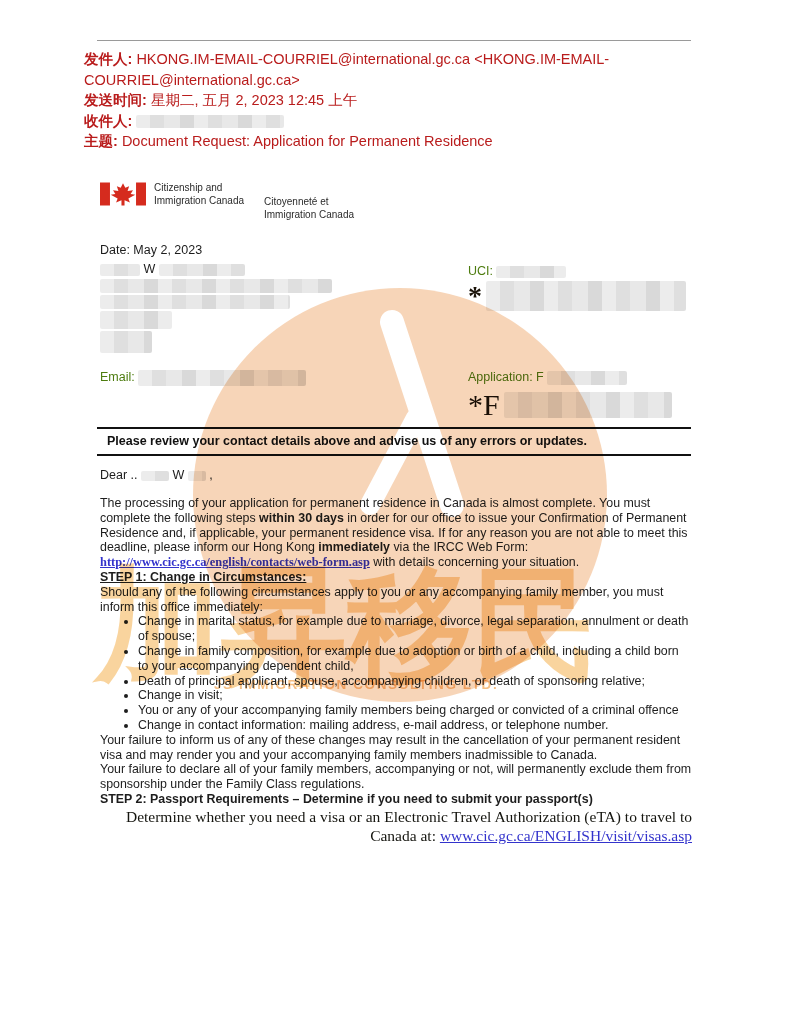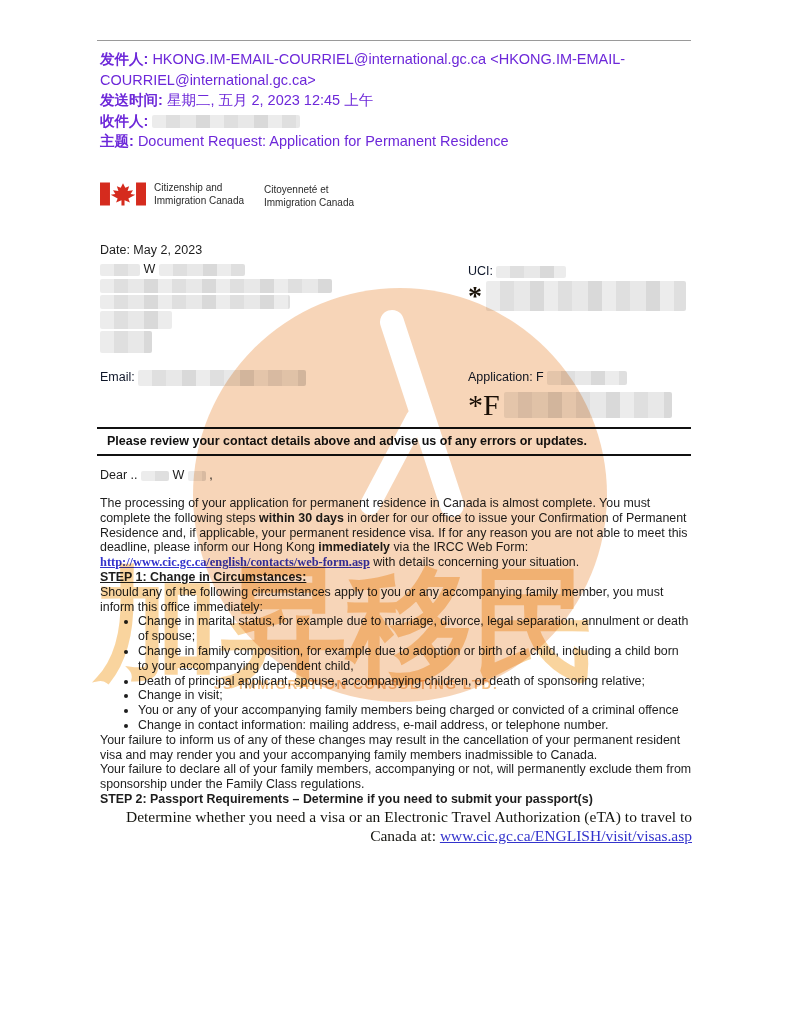--- a/index.html
+++ b/index.html
@@ -4,37 +4,37 @@
 <style>
   * { margin:0; padding:0; box-sizing:border-box; }
   html,body { background:#ffffff; }
   .page {
     position:relative; width:791px; height:1024px; margin:0 auto;
     background:#ffffff; overflow:hidden;
     font-family:"Liberation Sans", sans-serif; color:#1c1c1c;
   }
   
   .top-rule { position:absolute; left:97px; top:40px; width:594px; height:1px; background:#9a9a9a; }
-  .mail-header { position:absolute; left:100px; top:49px; width:592px; font-size:14.5px; line-height:20.5px; color:#6d28d9; }
+  .mail-header { position:absolute; left:84px; top:49px; width:592px; font-size:14.5px; line-height:20.5px; color:#b91c1c; }
   .mail-header .lbl { font-weight:bold; }
   
   .redact {
     display:inline-block; vertical-align:middle; border-radius:2px;
     background-image:linear-gradient(90deg,#ececec 0 14px,#dfdfdf 14px 28px,#e8e8e8 28px 44px,#d9d9d9 44px 58px);
     background-size:58px 100%; filter:blur(0.7px);
   }
   .redact.abs { position:absolute; display:block; }
   
   .logo { position:absolute; left:100px; top:180px; display:flex; align-items:flex-start; }
   .logo-text { font-size:10px; line-height:12.5px; color:#2b2b2b; }
   .logo-en { position:absolute; left:54px; top:2px; }
-  .logo-fr { position:absolute; left:164px; top:4px; }
+  .logo-fr { position:absolute; left:164px; top:16px; }
   .date-line { position:absolute; left:100px; top:236px; font-size:12.5px;margin-top:7px; }
   
-  .label-sm { font-size:12.5px; color:#0f172a; }
+  .label-sm { font-size:12.5px; color:#4d7c0f; }
   .star-serif { font-family:"Liberation Serif", serif; color:#1a1208; }
   
   .notice {
     position:absolute; left:97px; top:427px; width:594px;
     border-top:2px solid #111; border-bottom:2px solid #111;
     padding:5px 0 6px 10px; font-size:12.5px; font-weight:bold; color:#111;
   }
   
   .greeting { position:absolute; left:100px; top:468px; font-size:12.5px;text-align:right; }
   .body-flow { position:absolute; left:100px; top:496px; width:592px; font-size:12.4px; line-height:14.8px; color:#1d1d1d; }

